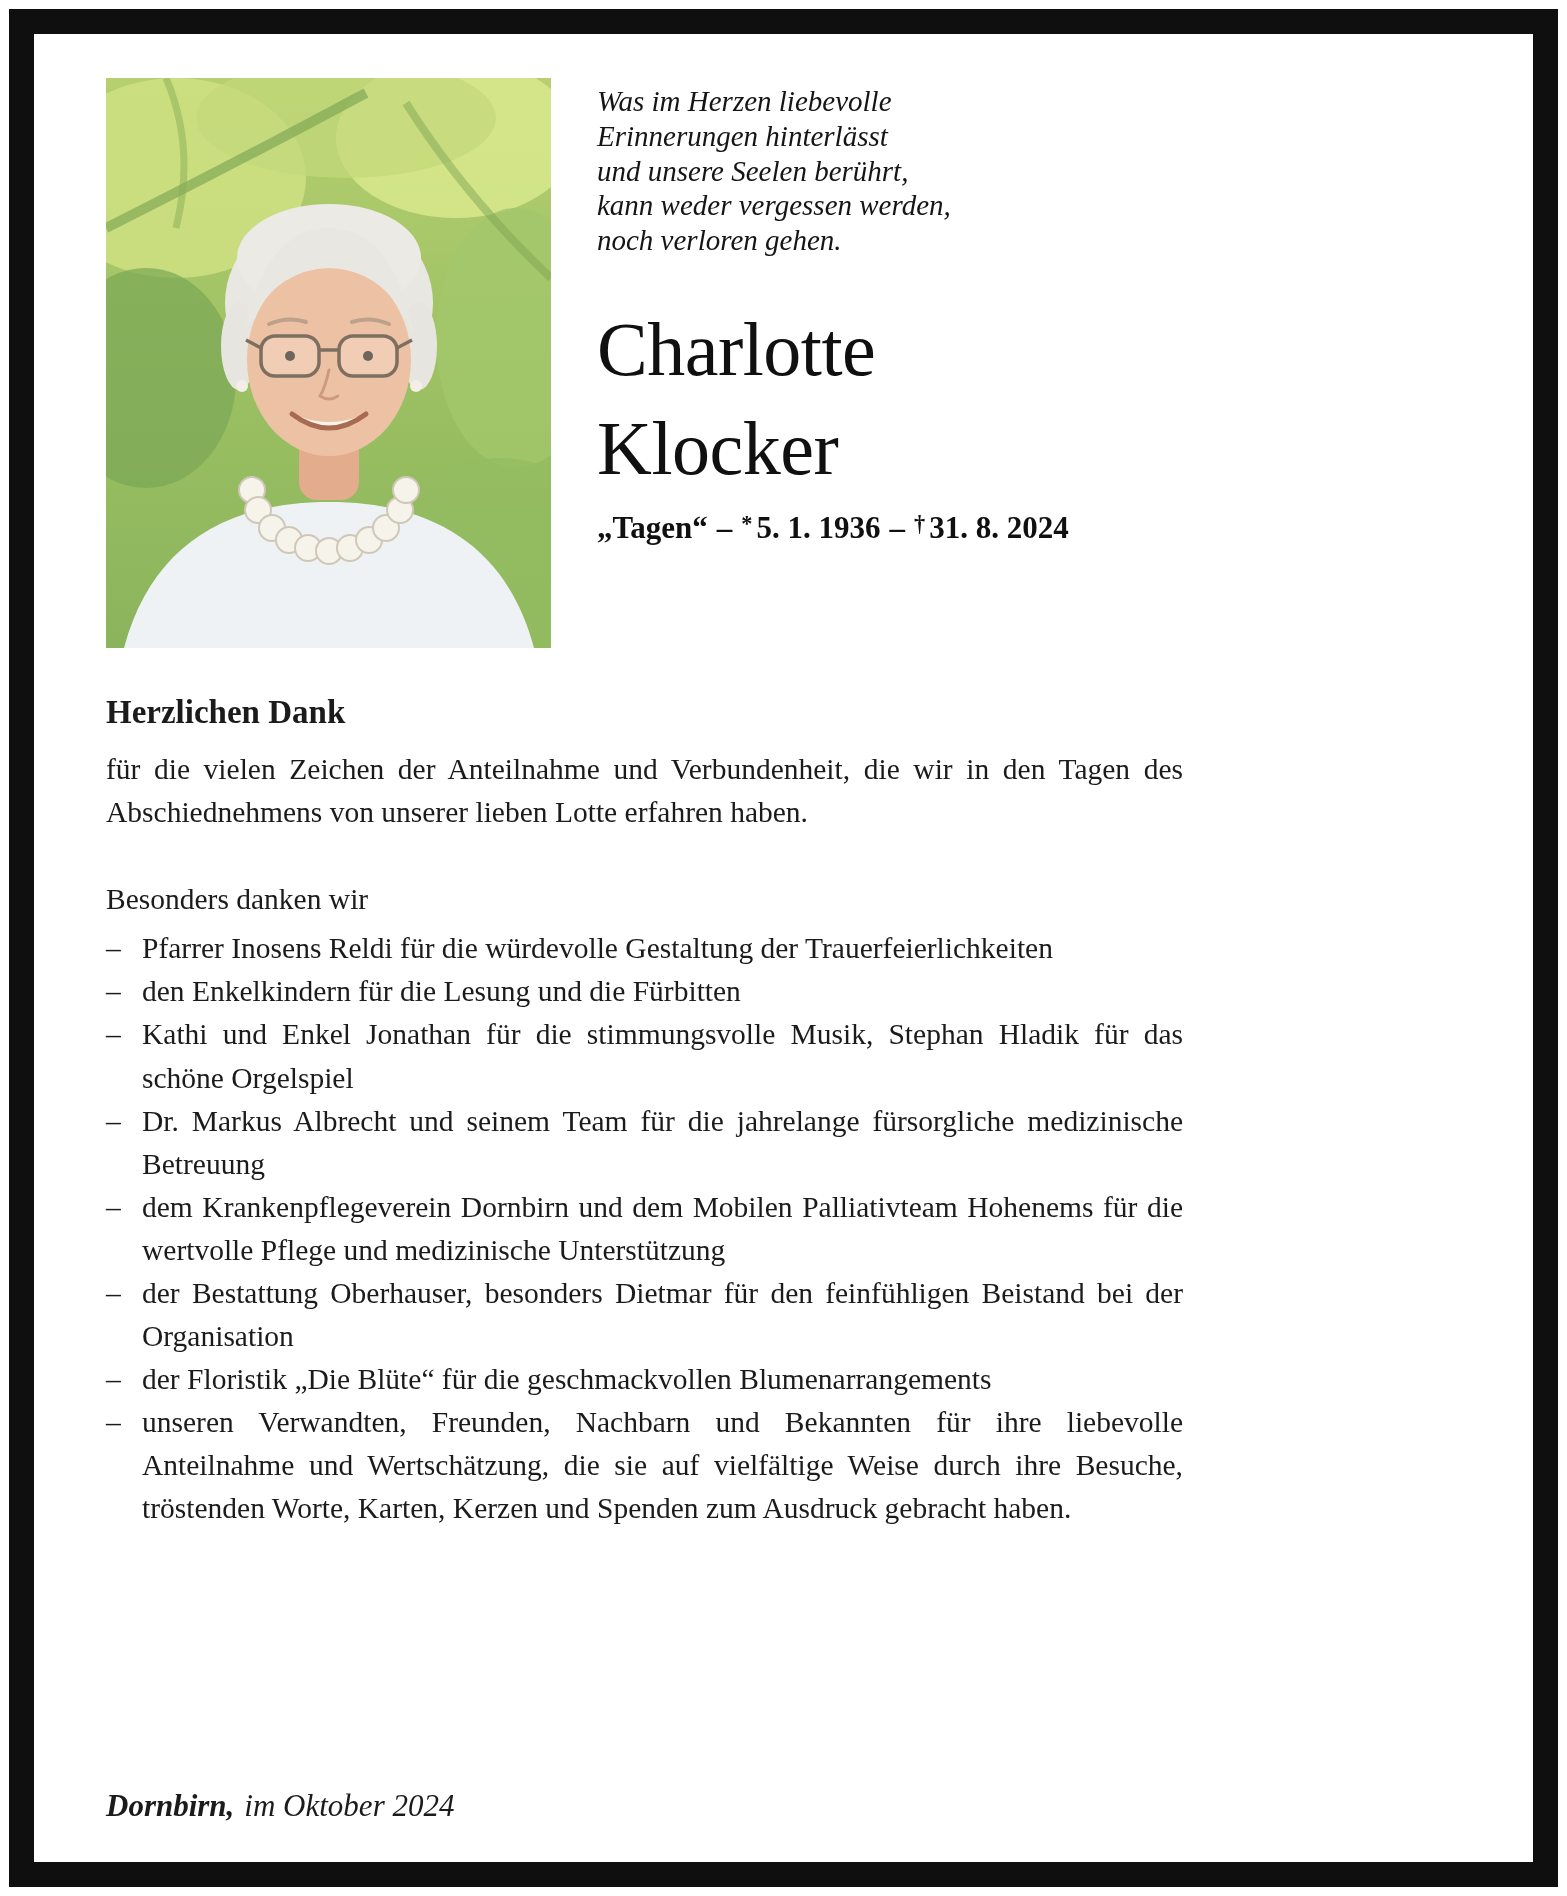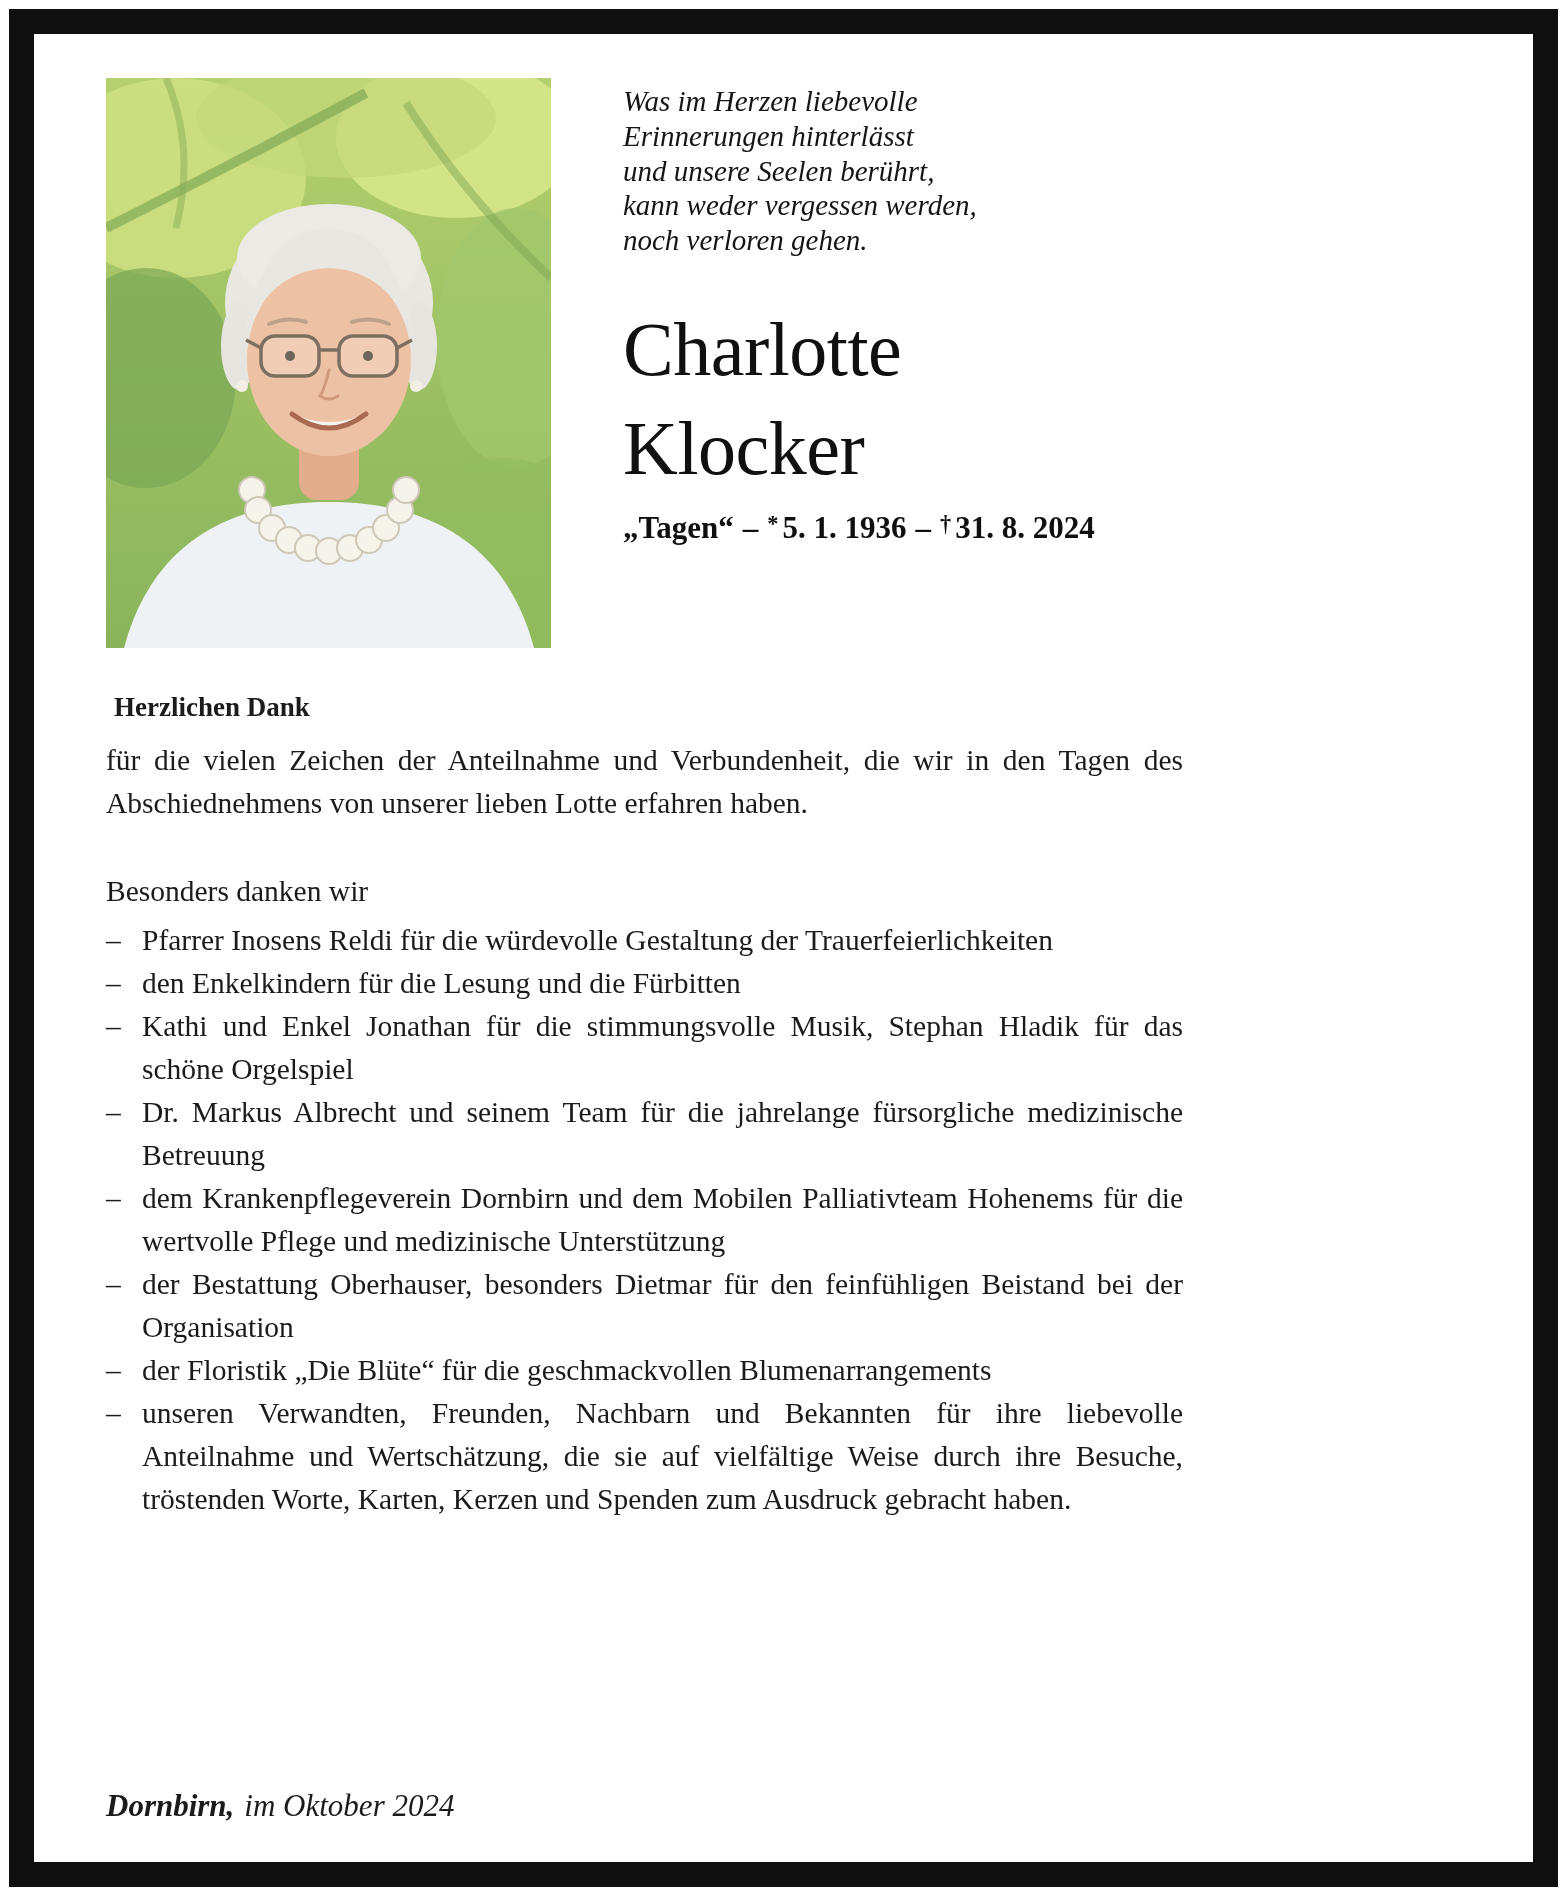--- a/index.html
+++ b/index.html
@@ -9,38 +9,38 @@
   }
   .frame {
     width: 100%; height: 100%; box-sizing: border-box;
     border: 25px solid #0f0f0f; background: #ffffff;
     padding: 44px 350px 28px 72px;
     display: flex; flex-direction: column;
     font-family: "Liberation Serif", "DejaVu Serif", serif;
     color: #1b1b1b;
   }
   
-  .header { display: flex; gap: 72px; }
+  .header { display: flex; gap: 46px; }
   .photo-wrap { flex: none; width: 445px; height: 570px; overflow: hidden; }
   .photo-wrap svg { display: block; }
   .head-right { flex: 1; min-width: 0; }
   .poem {
     font-style: italic; font-size: 29px; line-height: 1.2;
     font-weight: 500; margin-top: 6px; color: #151515;
   }
   .name {
     font-size: 76px; line-height: 1.3; font-weight: 400;
     margin-top: 42px; color: #101010; letter-spacing: -0.5px;
   }
   .dates { margin-top: 12px; font-size: 31px; font-weight: 700; color: #101010; white-space: nowrap; }
   .dates .sep { margin: 0 9px; }
   .dates .sym { font-size: 0.72em; vertical-align: 7px; margin-right: 4px; }
   
   .bodytext { margin-top: 40px; font-size: 29.5px; line-height: 1.46; }
-  .thanks-heading { font-size: 27px; font-weight: 700; margin: 0 0 12px 8px; }
+  .thanks-heading { font-size: 33px; font-weight: 700; margin: 0 0 12px 0; }
   .intro { margin: 0 0 44px 0; text-align: justify; hyphens: auto; }
   .list-intro { margin: 0 0 6px 0; }
   ul.thanks-list { list-style: none; margin: 0; padding: 0; }
   ul.thanks-list li { display: flex; }
   ul.thanks-list .dash { flex: none; width: 36px; }
   ul.thanks-list .li-text { flex: 1; text-align: justify; hyphens: auto; }
   .closing { text-align: right; margin-top: 44px; font-size: 30px; }
   .closing .fam { font-weight: 700; }
   .footer { margin-top: auto; padding-bottom: 10px; font-size: 31px; font-style: italic; }
   .footer .city { font-weight: 700; }

